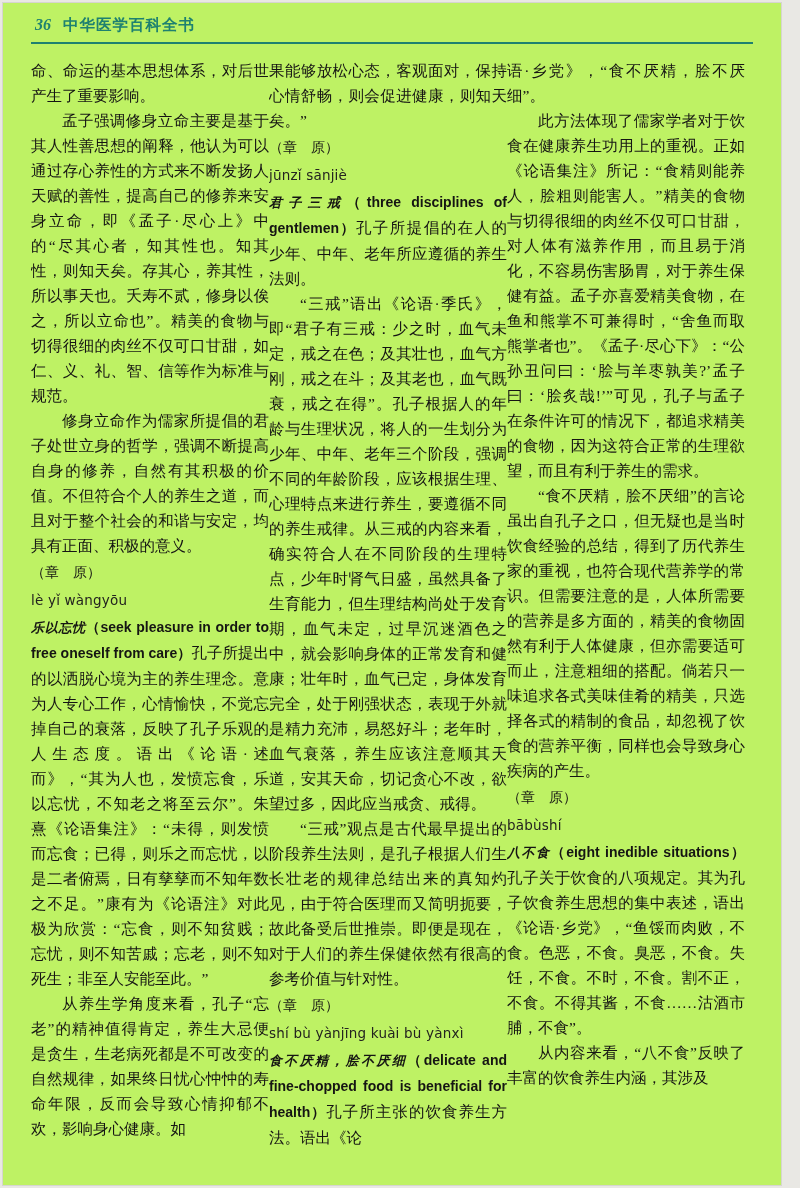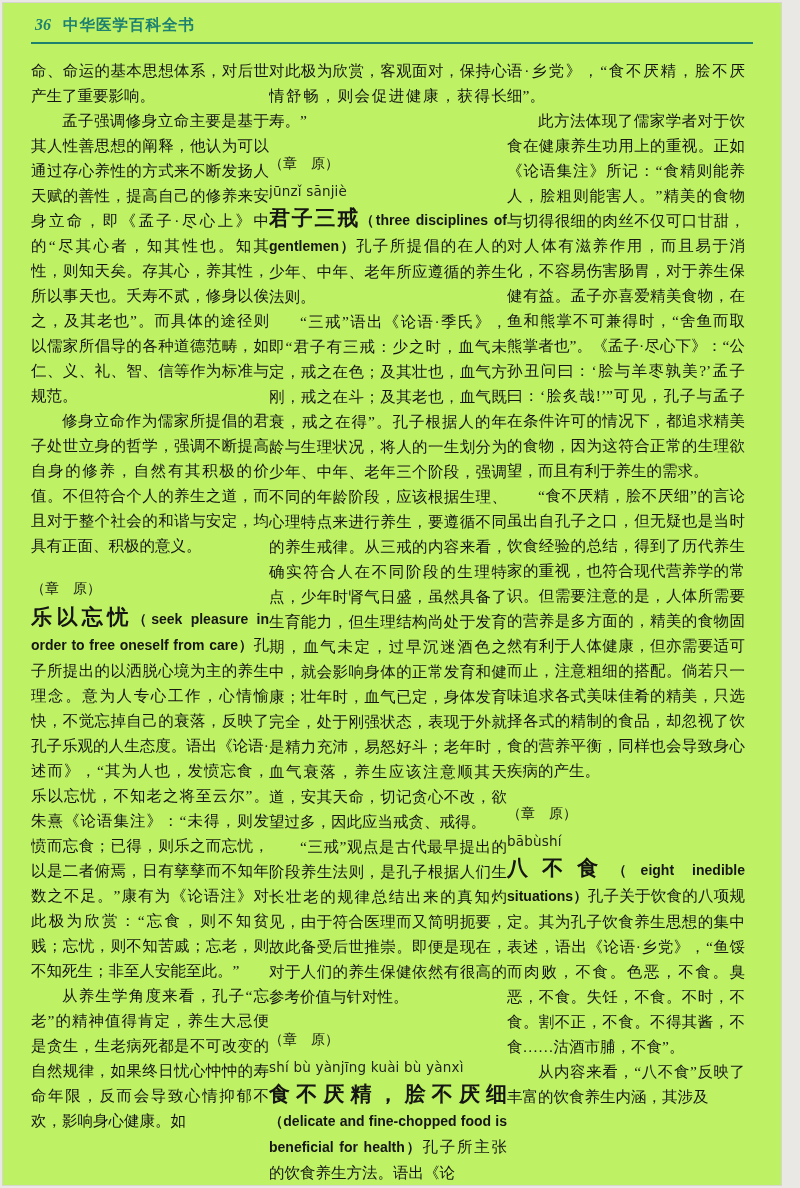--- a/index.html
+++ b/index.html
@@ -57,62 +57,64 @@
     text-align: justify;
     text-justify: inter-ideograph;
     overflow: hidden;
   }
   .col p { text-align: justify; }
   .body.indent { text-indent: 2em; }
   .entry { text-indent: 0; }
   .headword {
     font-family: "Liberation Sans", "DejaVu Sans", sans-serif;
     font-weight: bold;
-    font-size: 21px;
+    font-size: 13px;
+    font-style: italic;
   }
   .headword-en {
     font-family: "Liberation Sans", "DejaVu Sans", sans-serif;
     font-weight: bold;
     font-size: 14px;
   }
   .pinyin {
     font-family: "DejaVu Sans", "Liberation Sans", sans-serif;
     font-size: 13.5px;
     color: #23231f;
     margin-bottom: 1px;
     text-align: left;
     letter-spacing: 0.2px;
   }
   .attribution {
     text-align: right;
     padding-right: 22px;
     font-size: 14px;
-    margin: 18px 0 3px 0;
+    margin: 2px 0 3px 0;
   }
 </style>
 </head>
 <body>
 
 <div class="page">
   <div class="header">
     <span class="pagenum">36</span>
     <span class="booktitle">中华医学百科全书</span>
   </div>
   <div class="header-rule"></div>
   <div class="content">
     <div class="col" id="col-0">
         <p class="body">命、命运的基本思想体系，对后世产生了重要影响。</p>
-        <p class="body indent">孟子强调修身立命主要是基于其人性善思想的阐释，他认为可以通过存心养性的方式来不断发扬人天赋的善性，提高自己的修养来安身立命，即《孟子·尽心上》中的“尽其心者，知其性也。知其性，则知天矣。存其心，养其性，所以事天也。夭寿不贰，修身以俟之，及其老也”。而具体的途径则以儒家所倡导的各种道德范畴，如仁、义、礼、智、信等作为标准与规范。</p>
+        <p class="body indent">孟子强调修身立命主要是基于其人性善思想的阐释，他认为可以通过存心养性的方式来不断发扬人天赋的善性，提高自己的修养来安身立命，即《孟子·尽心上》中的“尽其心者，知其性也。知其性，则知天矣。存其心，养其性，所以事天也。夭寿不贰，修身以俟之，所以立命也”。精美的食物与切得很细的肉丝不仅可口甘甜，如仁、义、礼、智、信等作为标准与规范。</p>
         <p class="body indent">修身立命作为儒家所提倡的君子处世立身的哲学，强调不断提高自身的修养，自然有其积极的价值。不但符合个人的养生之道，而且对于整个社会的和谐与安定，均具有正面、积极的意义。</p>
         <p class="attribution">（章　原）</p>
+        <p class="pinyin">lè yǐ wàngyōu</p>
         <p class="entry"><span class="headword">乐以忘忧</span><span class="headword-en">（seek pleasure in order to free oneself from care）</span><span>孔子所提出的以洒脱心境为主的养生理念。意为人专心工作，心情愉快，不觉忘掉自己的衰落，反映了孔子乐观的人生态度。语出《论语·述而》，“其为人也，发愤忘食，乐以忘忧，不知老之将至云尔”。朱熹《论语集注》：“未得，则发愤而忘食；已得，则乐之而忘忧，以是二者俯焉，日有孳孳而不知年数之不足。”康有为《论语注》对此极为欣赏：“忘食，则不知贫贱；忘忧，则不知苦戚；忘老，则不知死生；非至人安能至此。”</span></p>
         <p class="body indent">从养生学角度来看，孔子“忘老”的精神值得肯定，养生大忌便是贪生，生老病死都是不可改变的自然规律，如果终日忧心忡忡的寿命年限，反而会导致心情抑郁不欢，影响身心健康。如</p>
       </div>
     <div class="col" id="col-1">
-        <p class="body">对此极为欣赏，客观面对，保持心情舒畅，则会促进健康，获得长寿。”</p>
+        <p class="body">果能够放松心态，客观面对，保持心情舒畅，则会促进健康，则知天矣。”</p>
         <p class="attribution">（章　原）</p>
         <p class="pinyin">jūnzǐ sānjiè</p>
         <p class="entry"><span class="headword">君子三戒</span><span class="headword-en">（three disciplines of gentlemen）</span><span>孔子所提倡的在人的少年、中年、老年所应遵循的养生法则。</span></p>
         <p class="body indent">“三戒”语出《论语·季氏》，即“君子有三戒：少之时，血气未定，戒之在色；及其壮也，血气方刚，戒之在斗；及其老也，血气既衰，戒之在得”。孔子根据人的年龄与生理状况，将人的一生划分为少年、中年、老年三个阶段，强调不同的年龄阶段，应该根据生理、心理特点来进行养生，要遵循不同的养生戒律。从三戒的内容来看，确实符合人在不同阶段的生理特点，少年时肾气日盛，虽然具备了生育能力，但生理结构尚处于发育期，血气未定，过早沉迷酒色之中，就会影响身体的正常发育和健康；壮年时，血气已定，身体发育完全，处于刚强状态，表现于外就是精力充沛，易怒好斗；老年时，血气衰落，养生应该注意顺其天道，安其天命，切记贪心不改，欲望过多，因此应当戒贪、戒得。</p>
         <p class="body indent">“三戒”观点是古代最早提出的阶段养生法则，是孔子根据人们生长壮老的规律总结出来的真知灼见，由于符合医理而又简明扼要，故此备受后世推崇。即便是现在，对于人们的养生保健依然有很高的参考价值与针对性。</p>
         <p class="attribution">（章　原）</p>
         <p class="pinyin">shí bù yànjīng kuài bù yànxì</p>
         <p class="entry"><span class="headword">食不厌精，脍不厌细</span><span class="headword-en">（delicate and fine-chopped food is beneficial for health）</span><span>孔子所主张的饮食养生方法。语出《论</span></p>
       </div>
     <div class="col" id="col-2">

